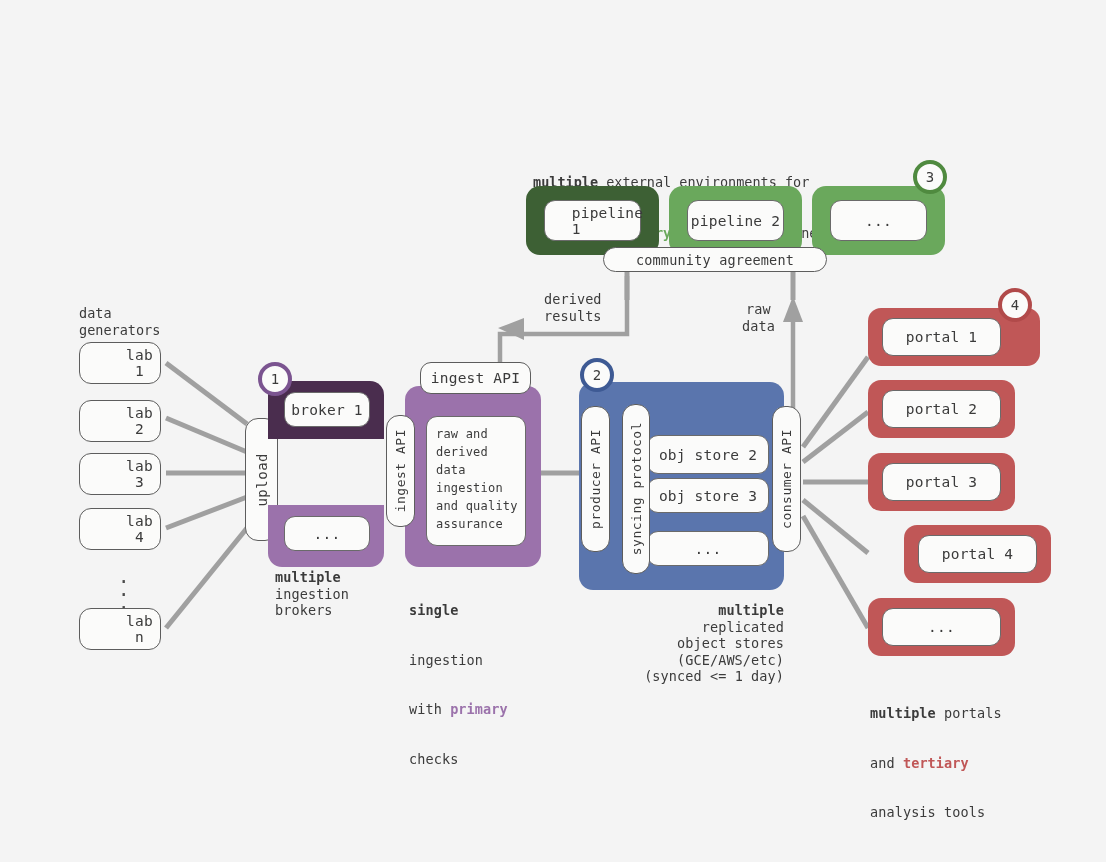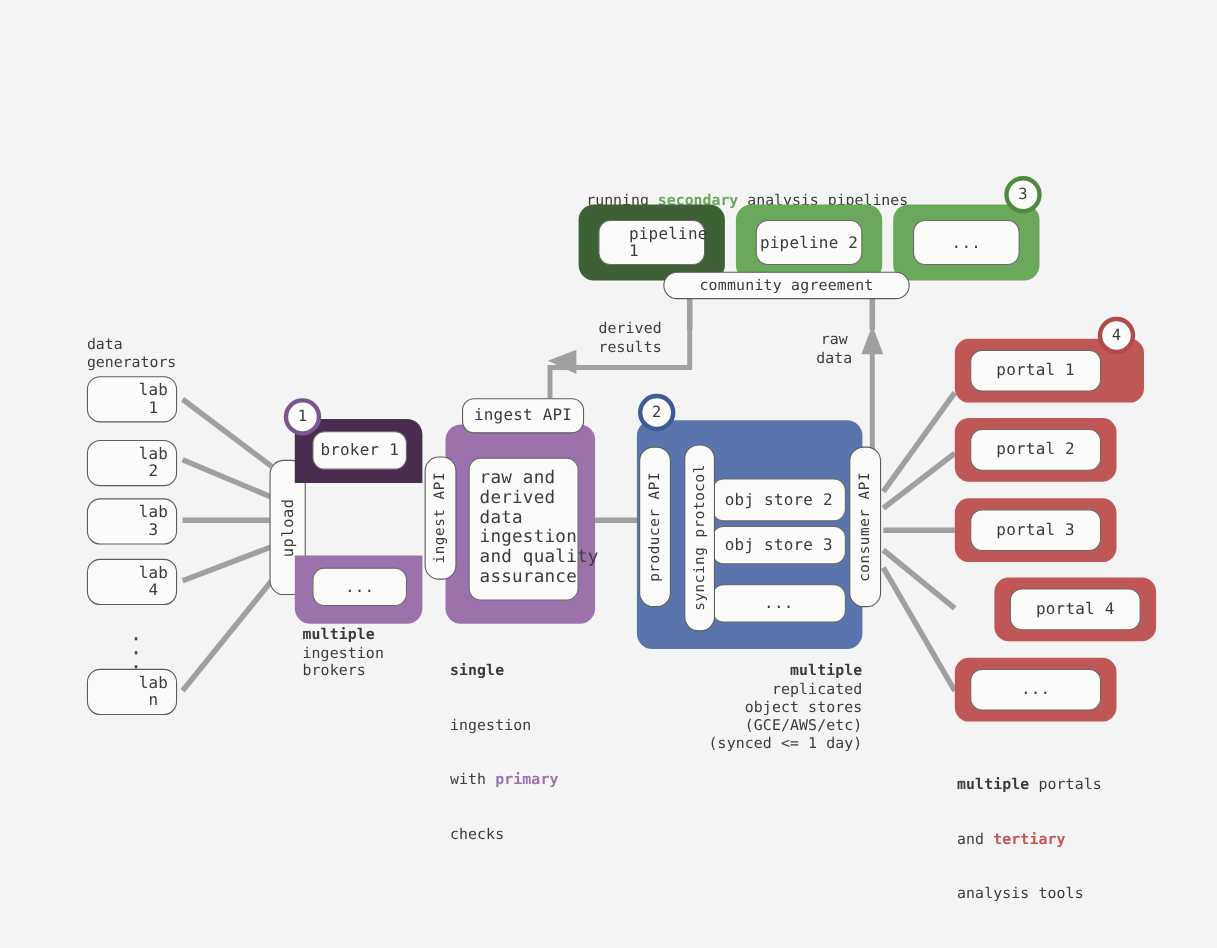--- a/index.html
+++ b/index.html
@@ -129,20 +129,21 @@
     <polygon points="498,328 524,318 524,340" fill="#a0a0a0"></polygon>
 
     <g stroke="#a0a0a0" stroke-width="4.5" fill="none">
       <path d="M793 452 L793 320"></path>
     </g>
     <polygon points="793,296 783,322 803,322" fill="#a0a0a0"></polygon>
   </svg>
 
   <div class="layer">
     <div class="hdr" style="left:533px; top:140px;">
+      <div><b>multiple</b><span> external environments for</span></div>
       <div><span>running </span><span style="color:#6aa85c;font-weight:bold;">secondary</span><span> analysis pipelines</span></div>
     </div>
 
     <div class="greenbox" style="left:526px; top:186px; width:133px; height:69px; background:#3d6034;">
       <div class="inner" style="left:18px; top:14px; width:97px; height:41px;padding-left:30px;">pipeline 1</div>
     </div>
     <div class="greenbox" style="left:669px; top:186px; width:133px; height:69px; background:#6aa85c;">
       <div class="inner" style="left:18px; top:14px; width:97px; height:41px;">pipeline 2</div>
     </div>
     <div class="greenbox" style="left:812px; top:186px; width:133px; height:69px; background:#6aa85c;">
@@ -189,21 +190,21 @@
 
     <div class="badge" style="left:258px; top:362px; border:4px solid #7b5490;">1</div>
 
     <div class="cap" style="left:275px; top:569px;"><b>multiple</b><span>
 ingestion
 brokers</span></div>
   </div>
 
   <div class="layer">
     <div class="panel" style="position:absolute; left:405px; top:386px; width:136px; height:181px; background:#9b72ab;">
-      <div class="inner" style="position:absolute; left:21px; top:30px; width:100px; height:130px; white-space:pre; line-height:18px; text-align:left; justify-content:flex-start; padding:8px 0 0 9px; align-items:flex-start; font-size:16px;">raw and
+      <div class="inner" style="position:absolute; left:21px; top:30px; width:100px; height:130px; white-space:pre; line-height:18px; text-align:left; justify-content:flex-start; padding:8px 0 0 9px; align-items:flex-start; font-size:12px;">raw and
 derived
 data
 ingestion
 and quality
 assurance</div>
     </div>
 
     <div class="pill" style="position:absolute; left:420px; top:362px; width:111px; height:32px; border-radius:11px; z-index:4;">ingest API</div>
 
     <div class="vpill" style="position:absolute; left:386px; top:415px; width:29px; height:112px; z-index:4;">

